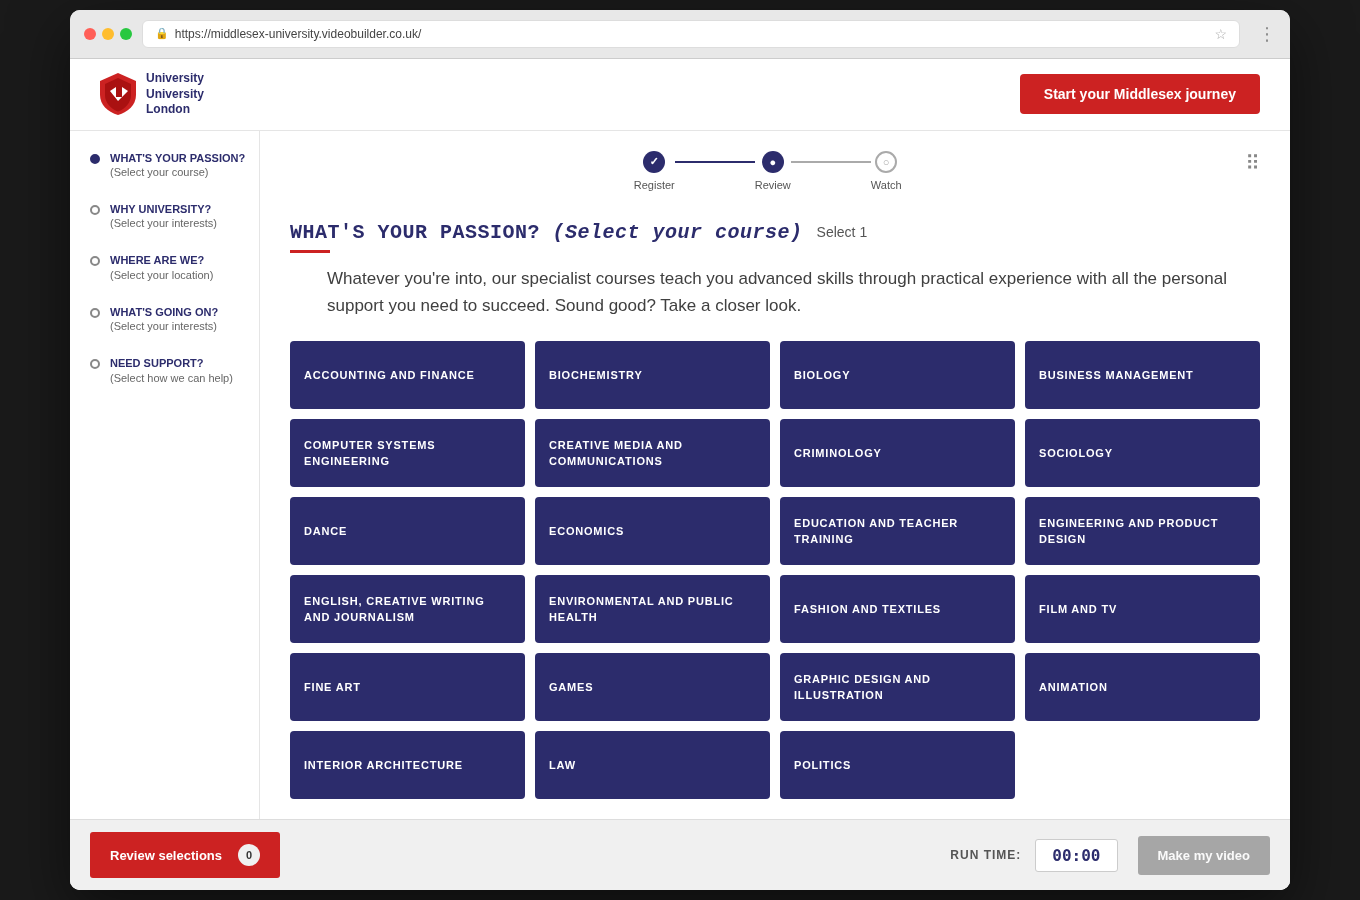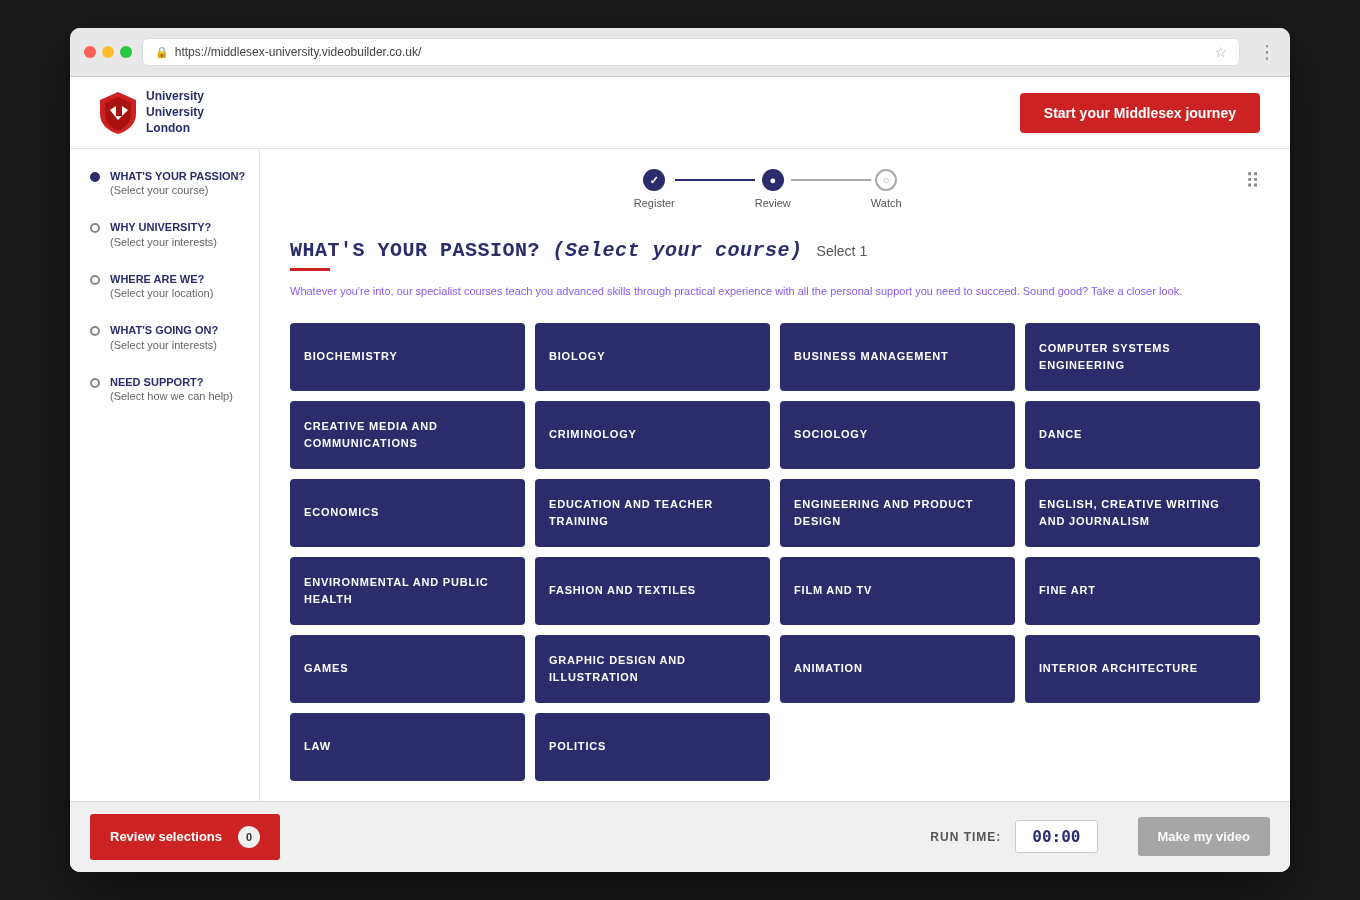--- a/index.html
+++ b/index.html
@@ -216,25 +216,26 @@
       color: #555;
       font-weight: 400;
     }
     .red-underline {
       width: 40px;
       height: 3px;
       background: #cc2222;
       margin-bottom: 12px;
     }
     .page-description {
-      font-size: 11px;
-      color: #8b5cf6;
+      font-size: 17px;
+      color: #404040;
       line-height: 1.6;
       margin-bottom: 22px;
       max-width: 900px;
+      margin-left: 37px;
     }
 
     
     .course-grid {
       display: grid;
       grid-template-columns: repeat(4, 1fr);
       gap: 10px;
     }
     .course-tile {
       background: #2c2c6c;
@@ -311,21 +312,20 @@
     }
     .make-video-btn {
       background: #888;
       color: white;
       border: none;
       padding: 12px 20px;
       font-size: 13px;
       font-weight: 600;
       cursor: pointer;
       border-radius: 3px;
-      margin-left: 20px;
       opacity: 0.7;
     }
   </style>
 </head>
 <body>
 
 <div class="browser-window">
 
   <div class="browser-chrome">
     <div class="browser-dots">
@@ -429,20 +429,21 @@
         </div>
 
         <div class="page-title-row">
           <h1 class="page-title">WHAT'S YOUR PASSION? <span style="font-style:italic;">(Select your course)</span></h1>
           <span class="select-badge">Select 1</span>
         </div>
         <div class="red-underline"></div>
         <p class="page-description">Whatever you're into, our specialist courses teach you advanced skills through practical experience with all the personal support you need to succeed. Sound good? Take a closer look.</p>
 
         <div class="course-grid" id="course-grid">
+        <div class="course-tile">ACCOUNTING AND FINANCE</div>
             <div class="course-tile">BIOCHEMISTRY</div>
             <div class="course-tile">BIOLOGY</div>
             <div class="course-tile">BUSINESS MANAGEMENT</div>
             <div class="course-tile">COMPUTER SYSTEMS ENGINEERING</div>
             <div class="course-tile">CREATIVE MEDIA AND COMMUNICATIONS</div>
             <div class="course-tile">CRIMINOLOGY</div>
             <div class="course-tile">SOCIOLOGY</div>
             <div class="course-tile">DANCE</div>
             <div class="course-tile">ECONOMICS</div>
             <div class="course-tile">EDUCATION AND TEACHER TRAINING</div>

